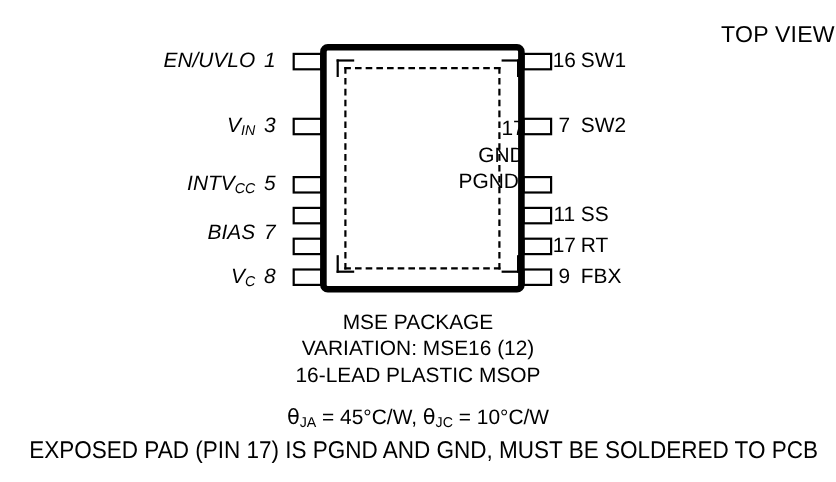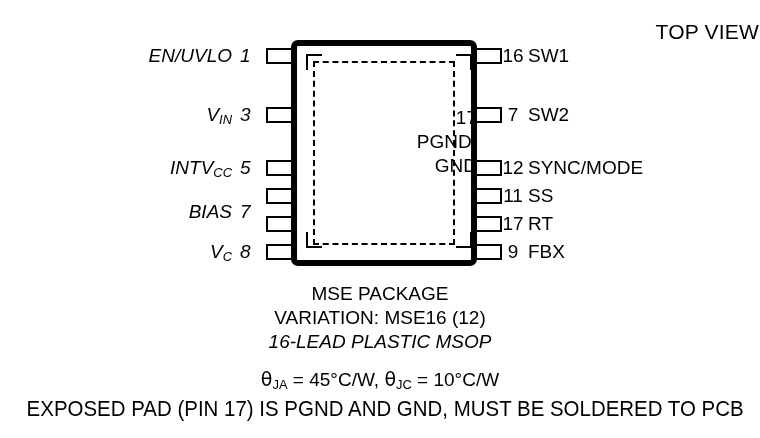--- a/index.html
+++ b/index.html
@@ -89,21 +89,21 @@
 
   sub{font-size:0.68em;line-height:0;vertical-align:-0.22em;}
 
   
   .caption{
     left:0;width:760px;text-align:center;
     font-size:19px;
   }
   .cap1{top:283px;}
   .cap2{top:307px;}
-  .cap3{top:331px;font-style:italic;}
+  .cap3{top:331px;}
   .cap4{top:368px;}
   .cap5{
     top:396px;left:0;width:760px;text-align:center;
     font-size:22px;
     transform:scaleX(0.93);
     transform-origin:center top;
     white-space:nowrap;
   }
   .theta{font-family:"DejaVu Sans", sans-serif;}
 </style>
@@ -117,22 +117,22 @@
   <div class="abs body-outline"></div>
 
   <div class="abs pad"></div>
   <div class="abs corner tl"></div>
   <div class="abs corner tr"></div>
   <div class="abs corner bl"></div>
   <div class="abs corner br"></div>
 
   <div class="abs pad-text">
     <div>17</div>
+    <div>GND</div>
     <div>PGND,</div>
-    <div>GND</div>
   </div>
 
   <div class="abs lead left" style="top:48px"></div>
   <div class="abs lead left" style="top:107px"></div>
   <div class="abs lead left" style="top:160px"></div>
   <div class="abs lead left" style="top:188px"></div>
   <div class="abs lead left" style="top:216px"></div>
   <div class="abs lead left" style="top:244px"></div>
 
   <div class="abs pinrow l" style="top:48px">
@@ -157,23 +157,20 @@
   <div class="abs lead right" style="top:188px"></div>
   <div class="abs lead right" style="top:216px"></div>
   <div class="abs lead right" style="top:244px"></div>
 
   <div class="abs pinrow r" style="top:48px">
     <span class="num">16</span><span>SW1</span>
   </div>
   <div class="abs pinrow r" style="top:107px">
     <span class="num">7</span><span>SW2</span>
   </div>
-  <div class="abs pinrow r" style="top:160px">
-    <span class="num">12</span><span>SYNC/MODE</span>
-  </div>
   <div class="abs pinrow r" style="top:188px">
     <span class="num">11</span><span>SS</span>
   </div>
   <div class="abs pinrow r" style="top:216px">
     <span class="num">17</span><span>RT</span>
   </div>
   <div class="abs pinrow r" style="top:244px">
     <span class="num">9</span><span>FBX</span>
   </div>
 

